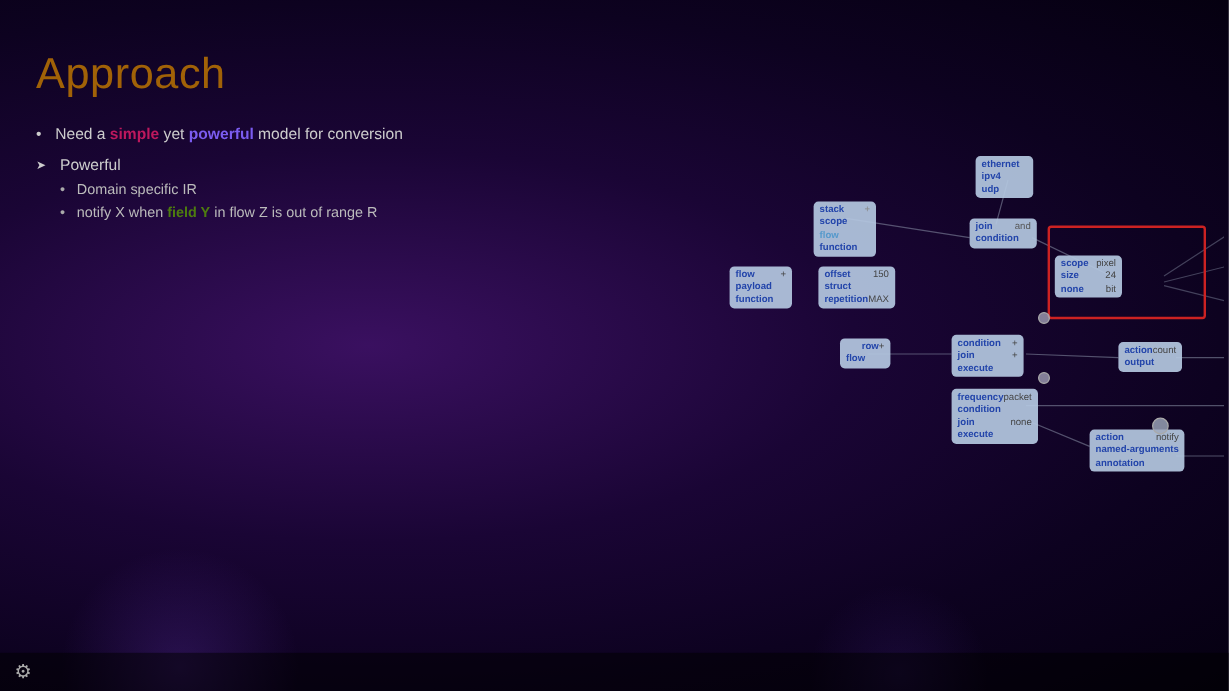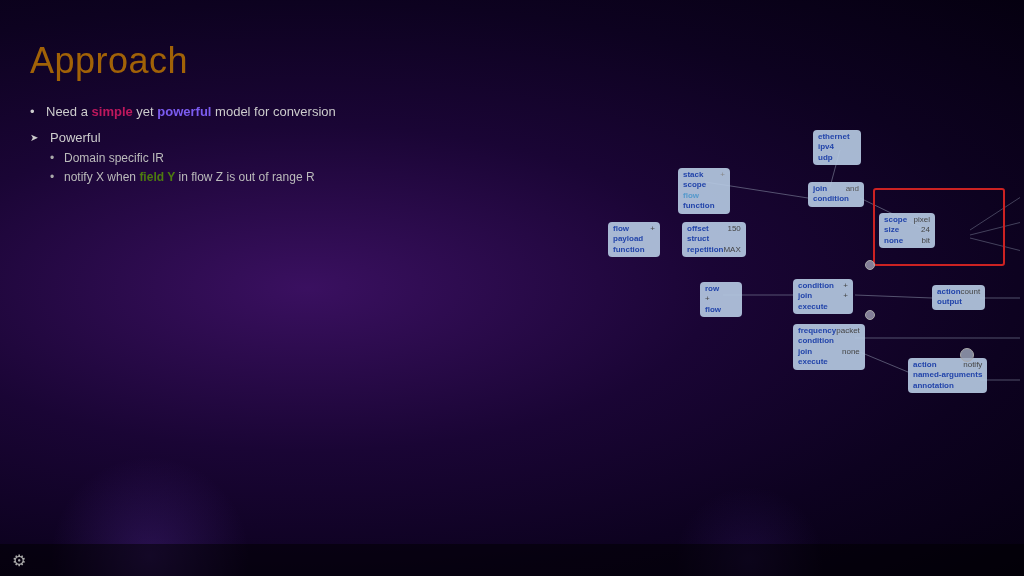--- a/index.html
+++ b/index.html
@@ -335,21 +335,21 @@
       <span class="node-key">size</span>
         <span class="node-val">24</span>
     </div>
     <div style="display:flex;justify-content:space-between;">
       <span class="node-key">none</span>
         <span class="node-val">bit</span>
     </div>
   </div>
 
   <div class="node node-blue" style="left:340px; top:262px; min-width:42px;">
-    <div style="display:flex;justify-content:flex-end;flex-direction:column;">
+    <div style="display:flex;justify-content:flex-end;">
       <span class="node-key">row</span>
         <span class="node-val">+</span>
     </div>
     <div class="node-key">flow</div>
   </div>
 
   <div class="node node-blue" style="left:433px; top:259px; min-width:60px;">
     <div style="display:flex;justify-content:space-between;">
       <span class="node-key">condition</span>
         <span class="node-val">+</span>

